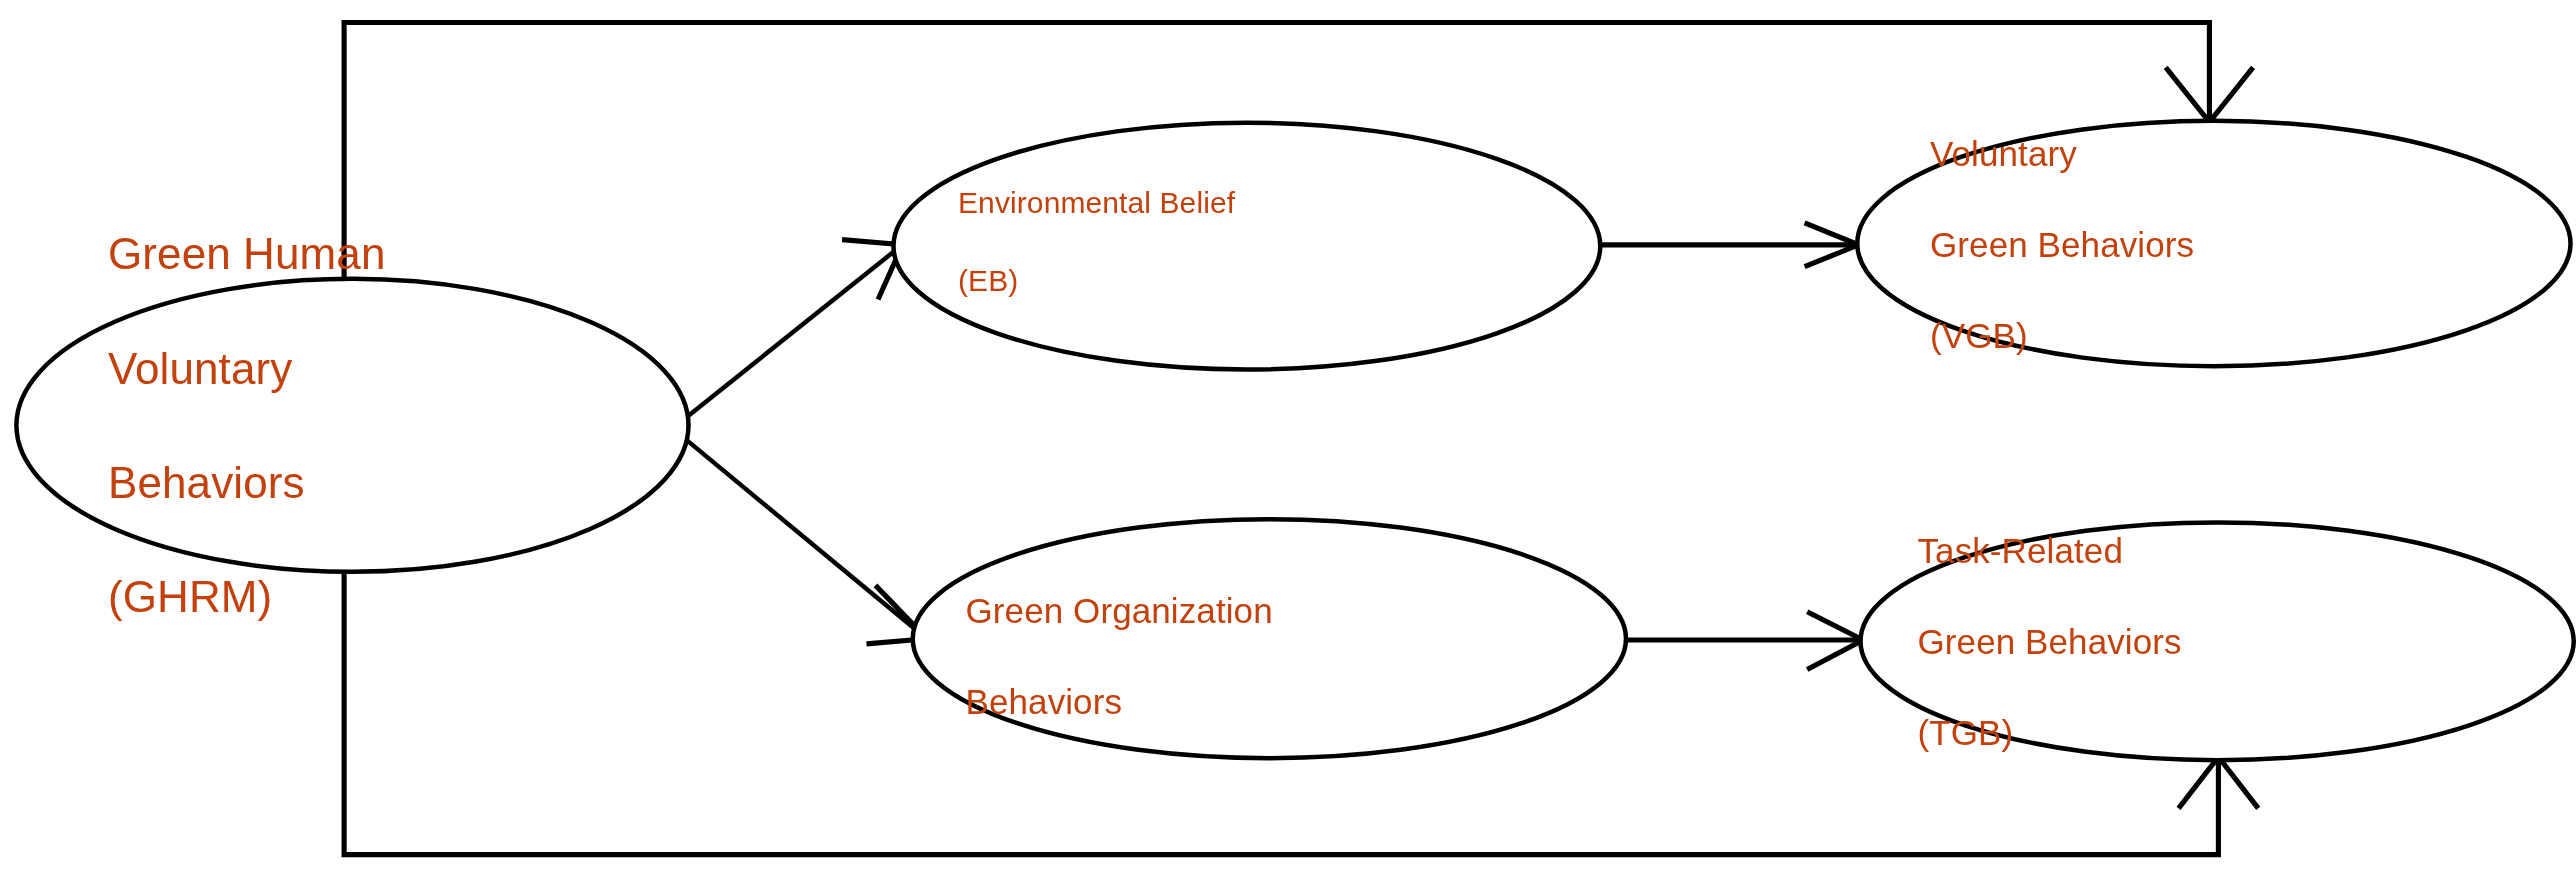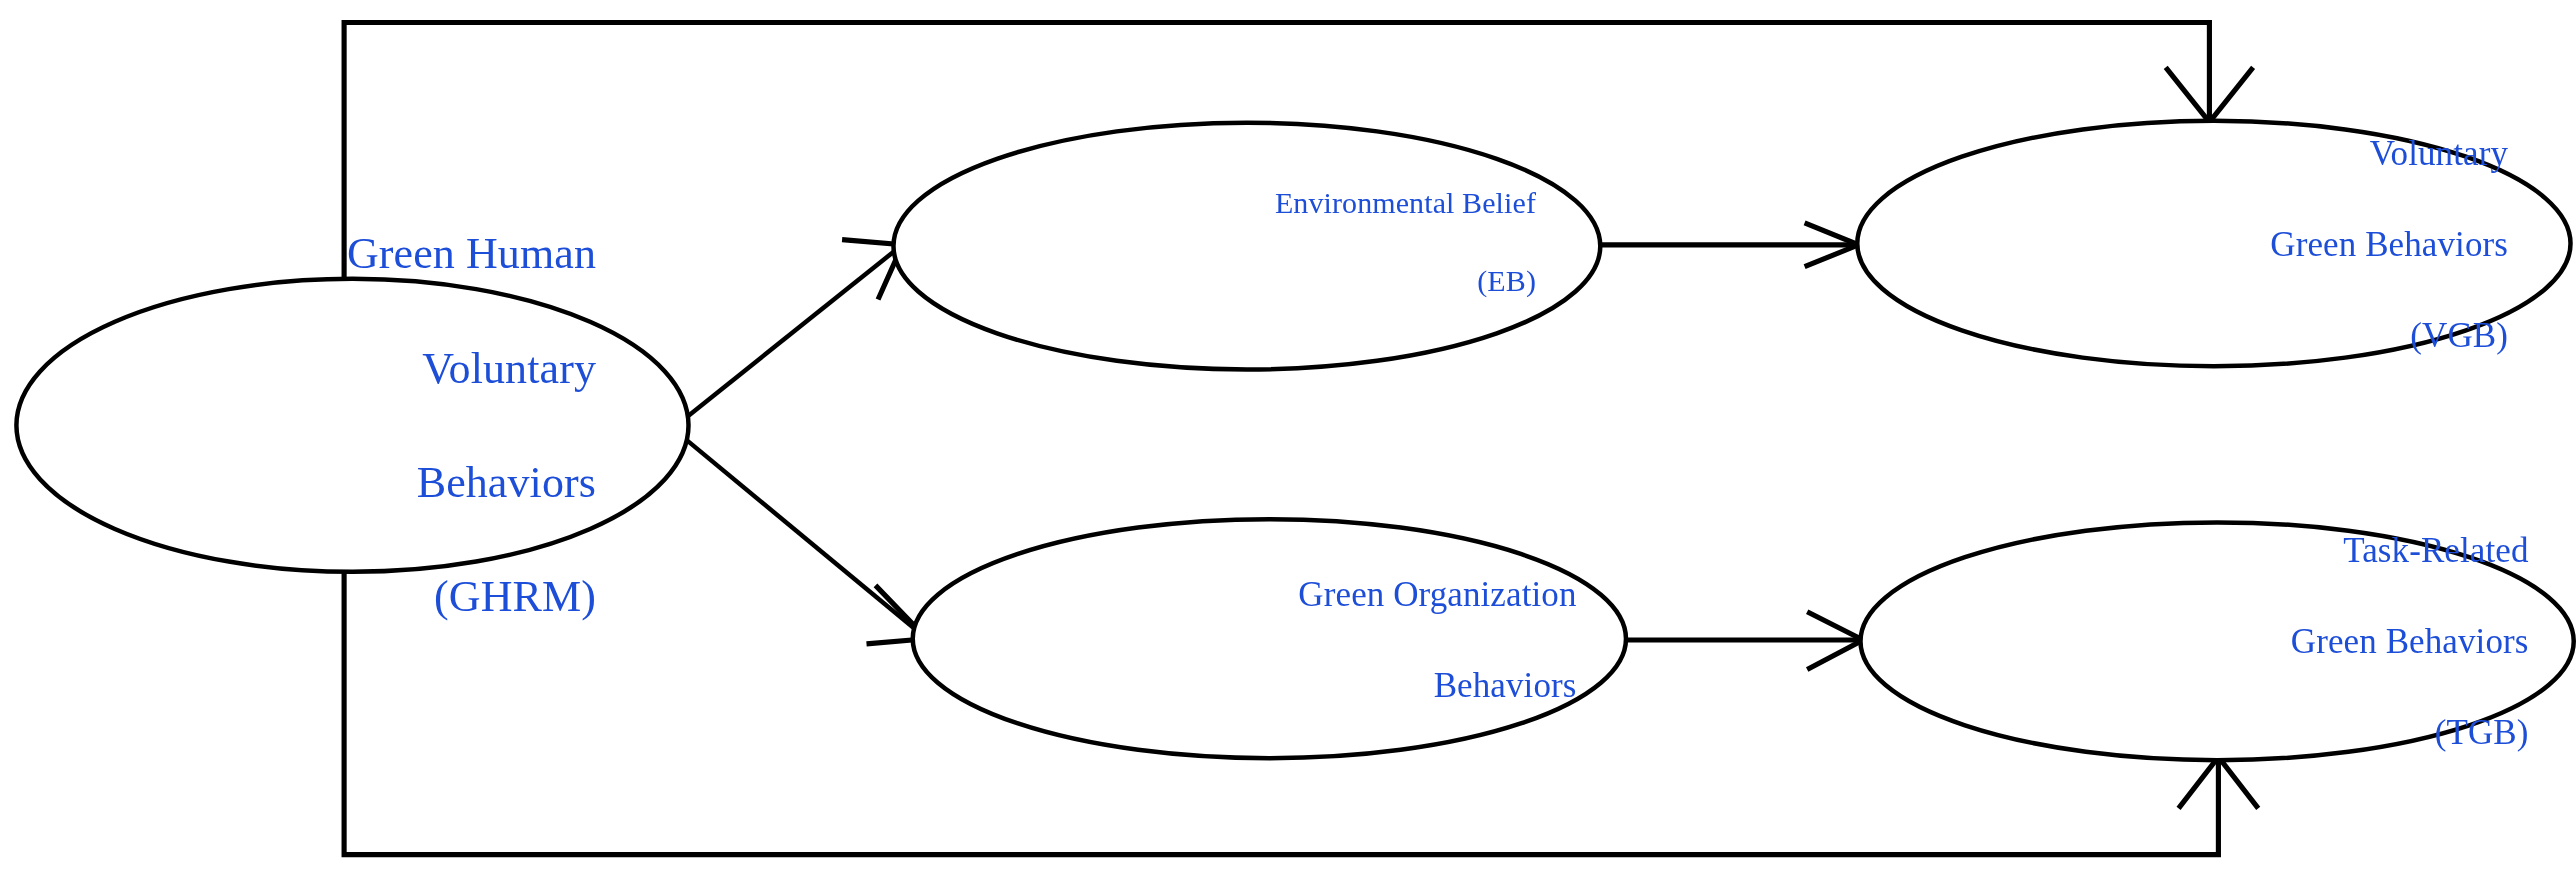--- a/index.html
+++ b/index.html
@@ -46,23 +46,23 @@
   }
   .arrow-head {
     stroke: #000000;
     stroke-width: 8;
     fill: none;
     stroke-linecap: butt;
     stroke-linejoin: miter;
   }
   .node-label {
     position: absolute;
-    text-align: right;
-    color: #1d4ed8;
-    font-family: Liberation Serif, serif;
+    text-align: left;
+    color: #c2410c;
+    font-family: Liberation Sans, sans-serif;
     line-height: 1.30;
     letter-spacing: 0.1px;
     white-space: pre-line;
     pointer-events: none;
     transform: translate(-50%, -50%);
   }
   .node-label .lbl-line {
     display: block;
   }
 </style>
@@ -121,21 +121,21 @@
     <span class="lbl-line">Environmental Belief</span>
     <span class="lbl-line">(EB)</span>
   </div>
 
   <div class="node-label" style="left:2219px; top:244px; width:578px; font-size:35px;">
     <span class="lbl-line">Voluntary</span>
     <span class="lbl-line">Green Behaviors</span>
     <span class="lbl-line">(VGB)</span>
   </div>
 
-  <div class="node-label" style="left:1271px; top:640px; width:611px; font-size:35px;">
+  <div class="node-label" style="left:1271px; top:656px; width:611px; font-size:35px;">
     <span class="lbl-line">Green Organization</span>
     <span class="lbl-line">Behaviors</span>
   </div>
 
   <div class="node-label" style="left:2223px; top:641px; width:611px; font-size:35px;">
     <span class="lbl-line">Task-Related</span>
     <span class="lbl-line">Green Behaviors</span>
     <span class="lbl-line">(TGB)</span>
   </div>
 

